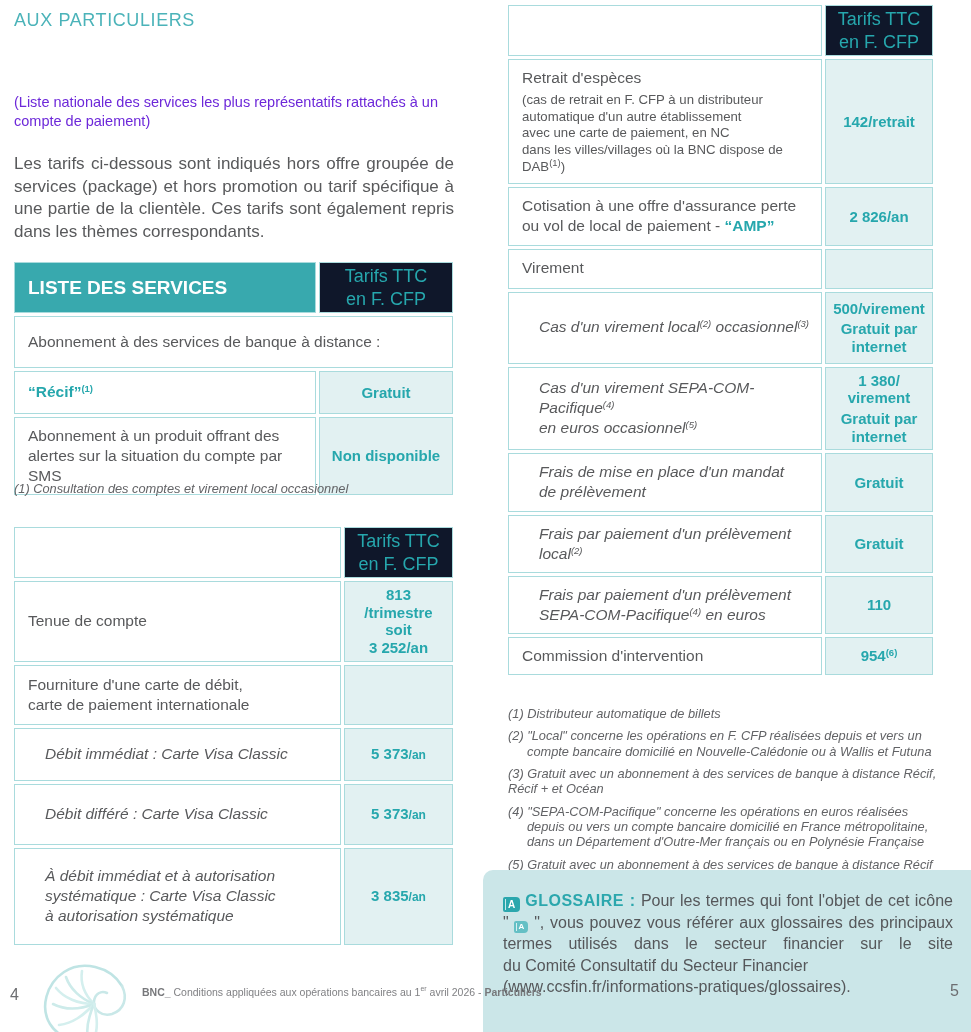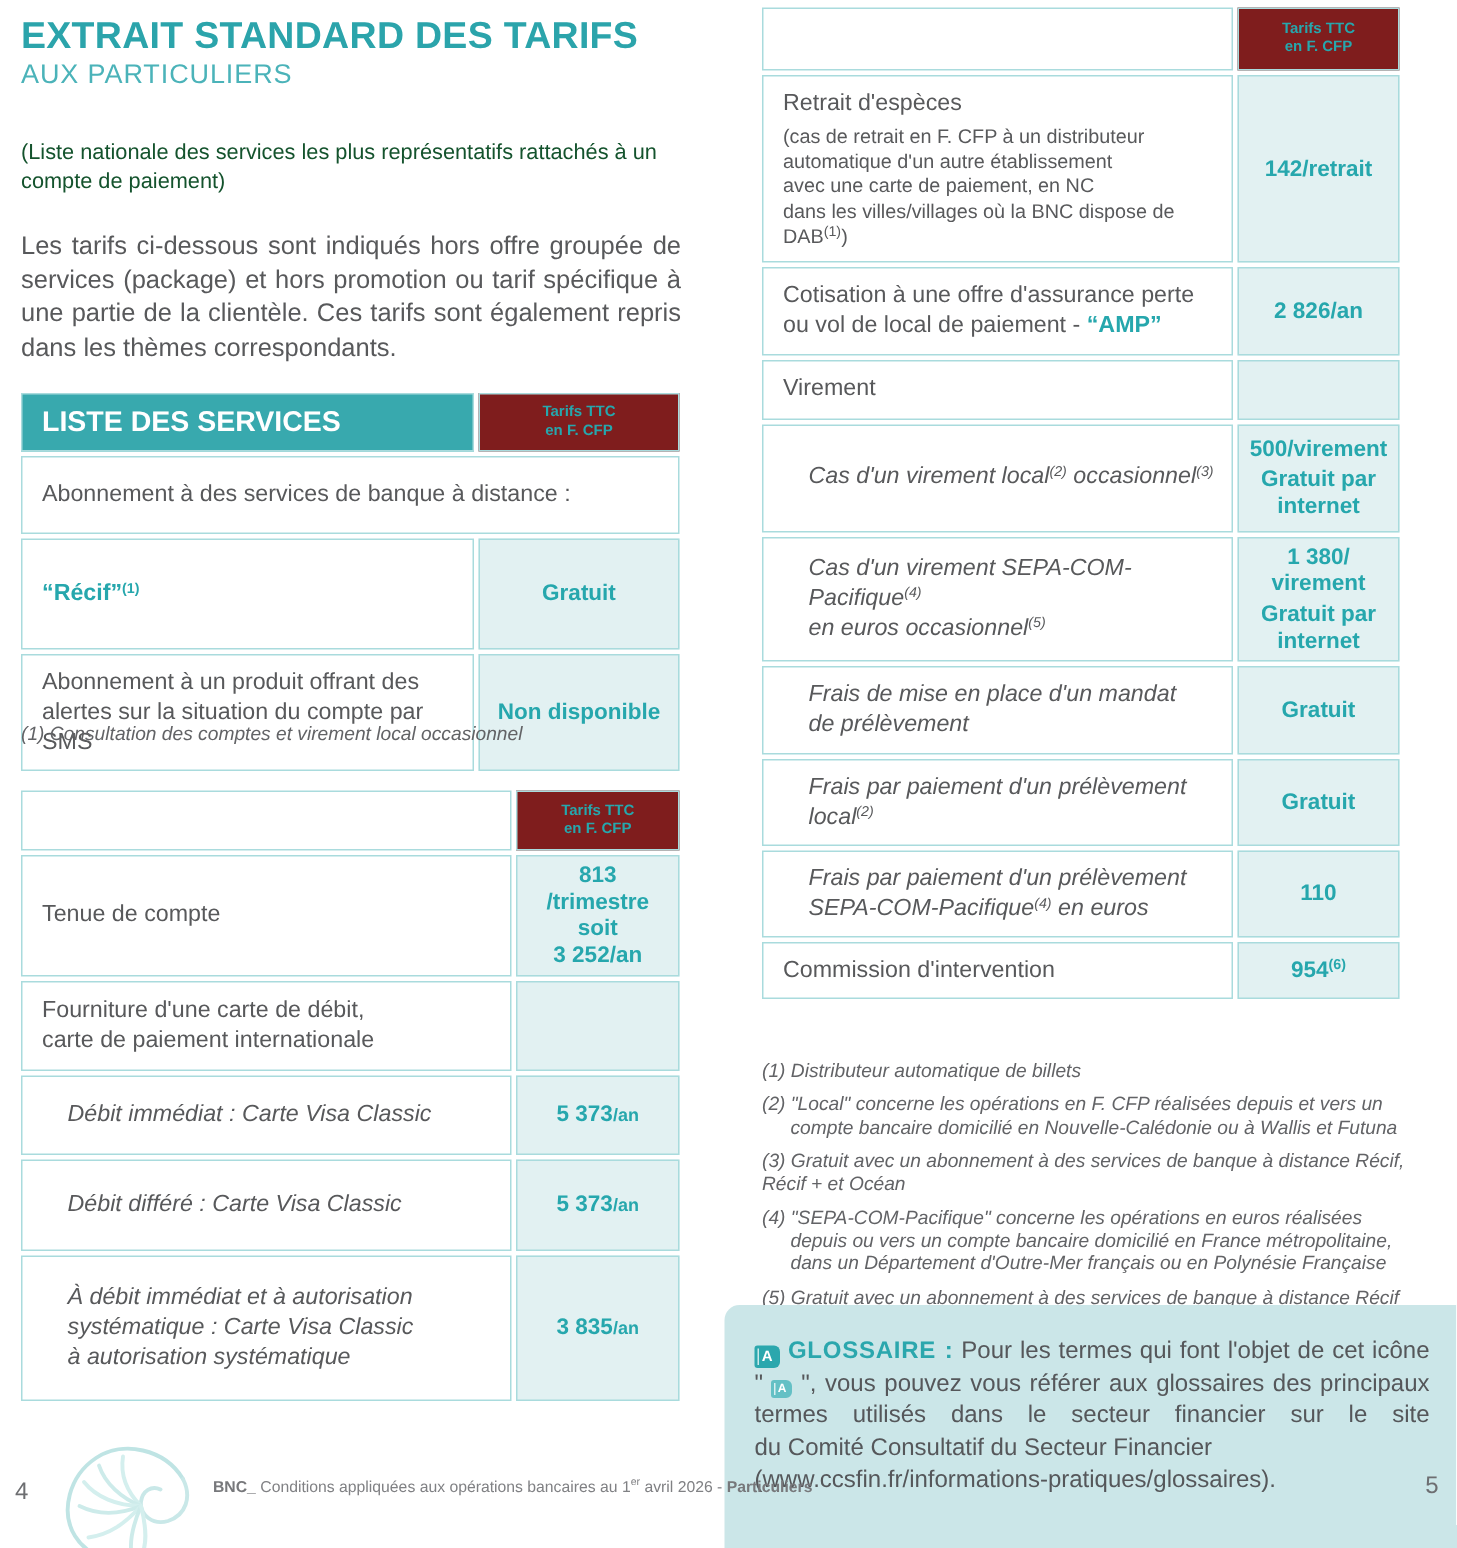--- a/index.html
+++ b/index.html
@@ -7,28 +7,28 @@
     position:relative; width:971px; height:1032px; background:#ffffff;
     overflow:hidden;
     font-family:"Liberation Sans","DejaVu Sans",sans-serif;
     color:#58595b;
   }
   .abs { position:absolute; }
 
   
   .title1 { font-size:25px; font-weight:bold; color:#2ba4ab; letter-spacing:0.2px; }
   .title2 { font-size:18px; font-weight:300; color:#4bb3b9; letter-spacing:0.6px; }
-  .intro-note { font-size:14.5px; line-height:1.28; color:#14532d; }
+  .intro-note { font-size:14.5px; line-height:1.28; color:#6d28d9; }
   .intro { font-size:17px; line-height:1.33; color:#58595b; text-align:justify; }
 
   
   table.tariff { border-collapse:separate; border-spacing:3px; table-layout:fixed; }
   table.tariff th, table.tariff td { border:1px solid #a9dbdd; vertical-align:middle; overflow:hidden; }
   th.main-head { background:#38a9ae; border-color:#38a9ae; color:#ffffff; font-size:19px; font-weight:bold; text-align:left; padding:0 0 0 13px; }
-  th.tariff-head { background:#7f1d1d; color:#26a7ad; font-weight:bold; font-size:10px; text-align:center; line-height:1.25; padding:2px; }
+  th.tariff-head { background:#0f172a; color:#26a7ad; font-weight:normal; font-size:18px; text-align:center; line-height:1.25; padding:2px; }
   td.ghost { border:none; background:transparent; }
   td.label { background:#ffffff; color:#58595b; font-size:15.5px; line-height:1.3; padding:8px 10px 8px 13px; text-align:left; }
   td.label.sub { font-style:italic; padding-left:30px; }
   td.val { background:#e2f1f2; color:#26a7ad; font-weight:bold; font-size:15px; line-height:1.18; text-align:center; padding:4px 6px; }
   .unit { font-size:12px; }
   .accent { color:#26a7ad; font-weight:bold; }
   .teal-bold { color:#26a7ad; font-weight:bold; }
   sup.fnm { font-size:9.5px; vertical-align:baseline; position:relative; top:-5px; }
   .note { font-size:13.2px; line-height:1.26; margin-top:4px; color:#58595b; }
   .gap-top { margin-top:3px; }
@@ -53,21 +53,20 @@
   .footer-line { font-size:10.5px; color:#808184; }
   .footer-line b { color:#77787b; }
   .footer-sup { font-size:7px; vertical-align:super; }
 </style>
 </head>
 <body>
 
 <div class="page">
 
   <div class="abs" style="left:14px; top:10px; width:440px;">
-    <div class="title1">EXTRAIT STANDARD DES TARIFS</div>
     <div class="title2">AUX PARTICULIERS</div>
   </div>
   <div class="abs intro-note" style="left:14px; top:93px; width:440px;">(Liste nationale des services les plus représentatifs rattachés à un compte de paiement)</div>
   <div class="abs intro" style="left:14px; top:153px; width:440px;">Les tarifs ci-dessous sont indiqués hors offre groupée de services (package) et hors promotion ou tarif spécifique à une partie de la clientèle. Ces tarifs sont également repris dans les thèmes correspondants.</div>
 
   <div class="abs" style="left:11px; top:259px;">
     <table class="tariff" style="width:445px;">
       <colgroup>
           <col style="width:302px">
           <col style="width:134px">
@@ -76,21 +75,21 @@
           <tr style="height:39px;">
         <th class="main-head">LISTE DES SERVICES</th>
         <th class="tariff-head">
           <span>Tarifs TTC</span><br>
           <span>en F. CFP</span>
         </th>
       </tr>
       <tr style="height:52px;">
         <td class="label" colspan="2">Abonnement à des services de banque à distance :</td>
       </tr>
-      <tr style="height:74px;margin-left:27px;">
+      <tr style="height:43px;margin-left:27px;">
         <td class="label"><span class="teal-bold">“Récif”</span><sup class="fnm teal-bold">(1)</sup></td>
         <td class="val">Gratuit</td>
       </tr>
       <tr style="height:51px;">
         <td class="label"><span>Abonnement à un produit offrant des</span><br><span>alertes sur la situation du compte par SMS</span></td>
         <td class="val">Non disponible</td>
       </tr>
     </tbody>
       </table>
   </div>

